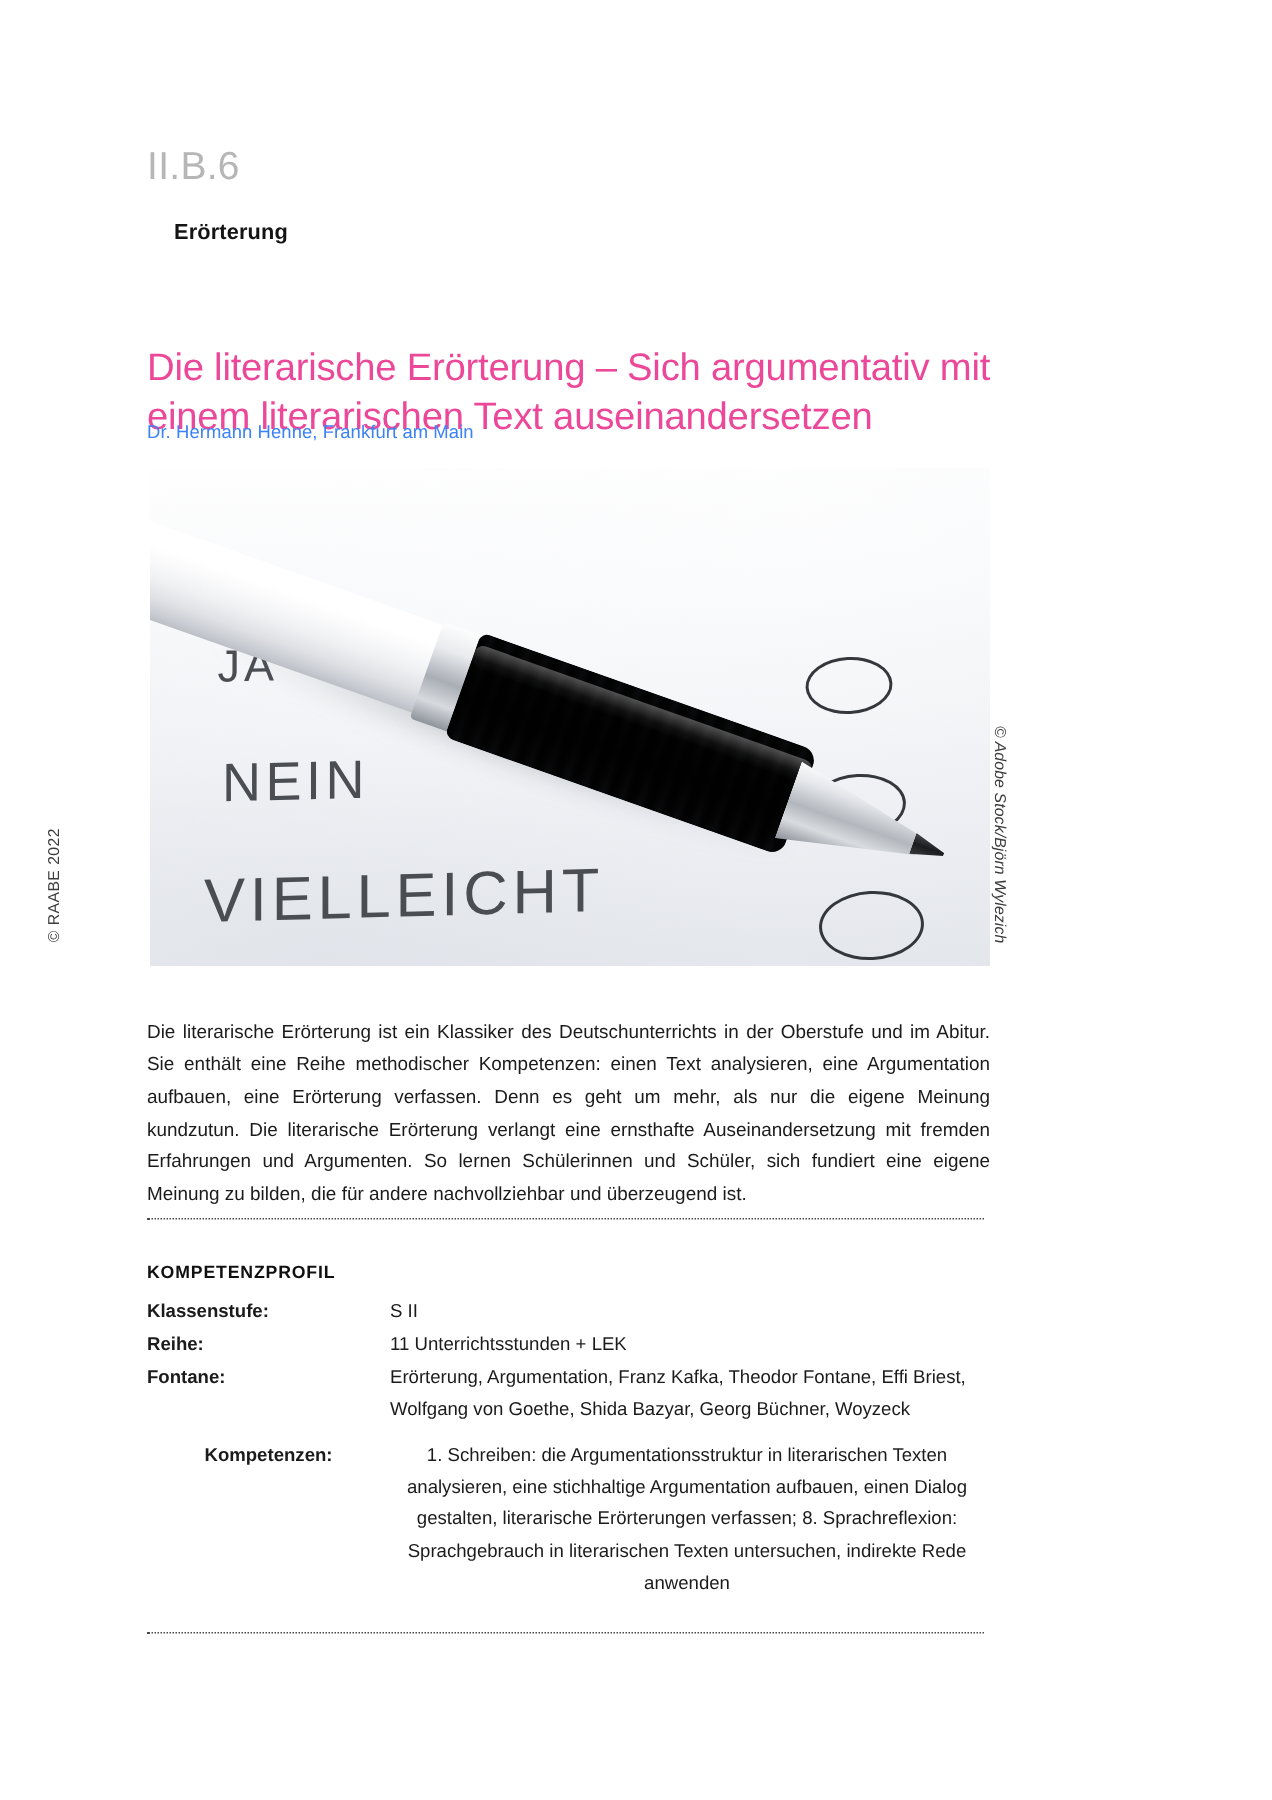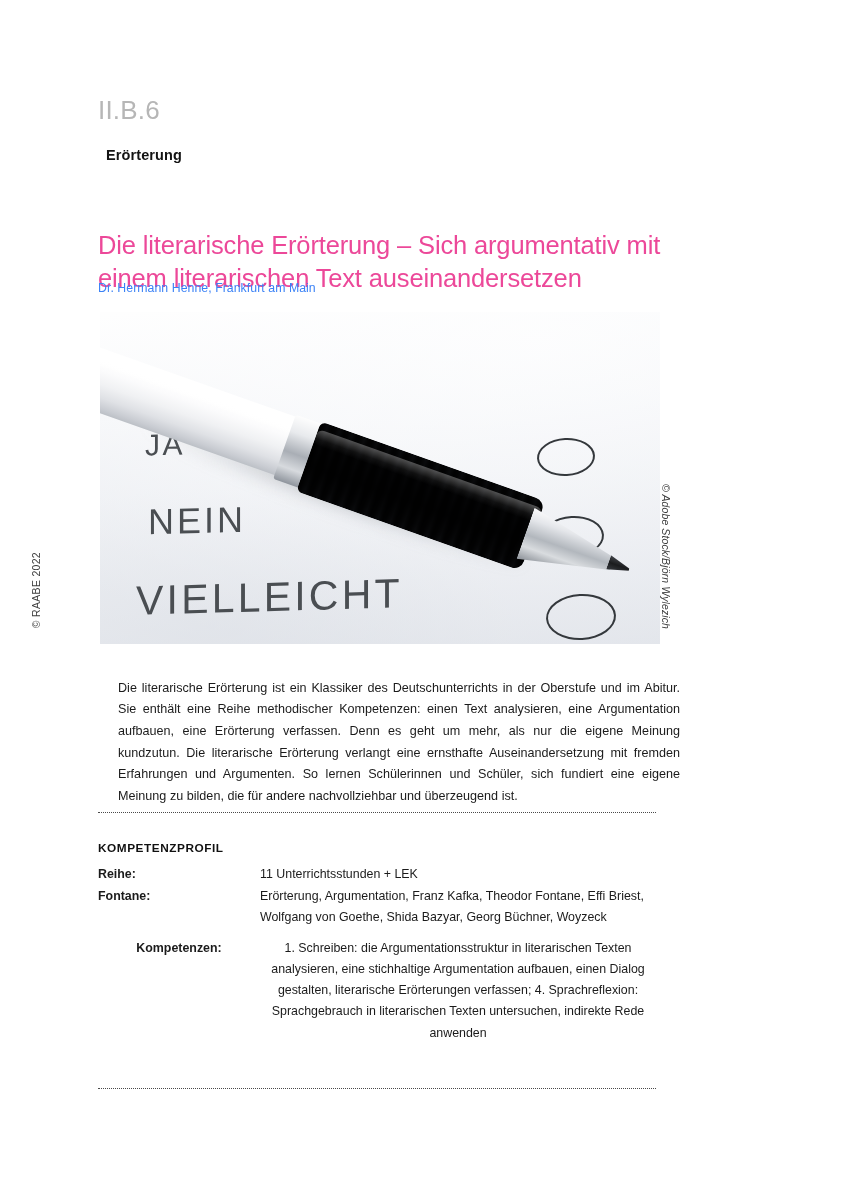--- a/index.html
+++ b/index.html
@@ -54,21 +54,21 @@
     position: absolute;
     left: 98px;
     top: 95px;
     font-size: 26px;
     font-weight: 400;
     color: #b6b6b6;
     letter-spacing: 0.2px;
   }
   .topic-label {
     position: absolute;
-    left: 106px;
+    left: 116px;
     top: 147px;
     font-size: 14.5px;
     font-weight: 700;
     color: #141414;
     letter-spacing: 0.1px;
   }
   .main-title {
     position: absolute;
     left: 98px;
     top: 188px;
@@ -251,21 +251,20 @@
   .intro {
     position: absolute;
     left: 98px;
     top: 665px;
     width: 562px;
     font-size: 12.6px;
     line-height: 1.72;
     color: #1b1b1b;
     text-align: justify;
     letter-spacing: 0.01px;
-    margin-left: 20px;
   }
 
   
   .rule {
     position: absolute;
     left: 98px;
     width: 558px;
     height: 0;
     border-top: 1.4px dotted #4a4a4a;
   }
@@ -346,29 +345,33 @@
 
   <p class="intro">Die literarische Erörterung ist ein Klassiker des Deutschunterrichts in der Oberstufe und im Abitur. Sie enthält eine Reihe methodischer Kompetenzen: einen Text analysieren, eine Argumentation aufbauen, eine Erörterung verfassen. Denn es geht um mehr, als nur die eigene Meinung kundzutun. Die literarische Erörterung verlangt eine ernsthafte Auseinandersetzung mit fremden Erfahrungen und Argumenten. So lernen Schülerinnen und Schüler, sich fundiert eine eigene Meinung zu bilden, die für andere nachvollziehbar und überzeugend ist.</p>
 
   <div class="rule rule-top"></div>
 
   <div class="kp-heading">KOMPETENZPROFIL</div>
 
   <table class="kp-table">
     <tbody>
       <tr>
+        <td class="kp-label">Klassenstufe:</td>
+        <td class="kp-value">S II</td>
+      </tr>
+      <tr>
         <td class="kp-label">Reihe:</td>
         <td class="kp-value">11 Unterrichtsstunden + LEK</td>
       </tr>
       <tr>
         <td class="kp-label">Fontane:</td>
         <td class="kp-value">Erörterung, Argumentation, Franz Kafka, Theodor Fontane, Effi Briest, Wolfgang von Goethe, Shida Bazyar, Georg Büchner, Woyzeck</td>
       </tr>
       <tr class="kp-row-gap">
         <td class="kp-label">Kompetenzen:</td>
-        <td class="kp-value">1. Schreiben: die Argumentationsstruktur in literarischen Texten analysieren, eine stichhaltige Argumentation aufbauen, einen Dialog gestalten, literarische Erörterungen verfassen; 4. Sprachreflexion: Sprachgebrauch in literarischen Texten untersuchen, indirekte Rede anwenden</td>
+        <td class="kp-value">1. Schreiben: die Argumentationsstruktur in literarischen Texten analysieren, eine stichhaltige Argumentation aufbauen, einen Dialog gestalten, literarische Erörterungen verfassen; 8. Sprachreflexion: Sprachgebrauch in literarischen Texten untersuchen, indirekte Rede anwenden</td>
       </tr>
     </tbody>
   </table>
 
   <div class="rule rule-bottom"></div>
 
 </div>
 
 </body></html>

